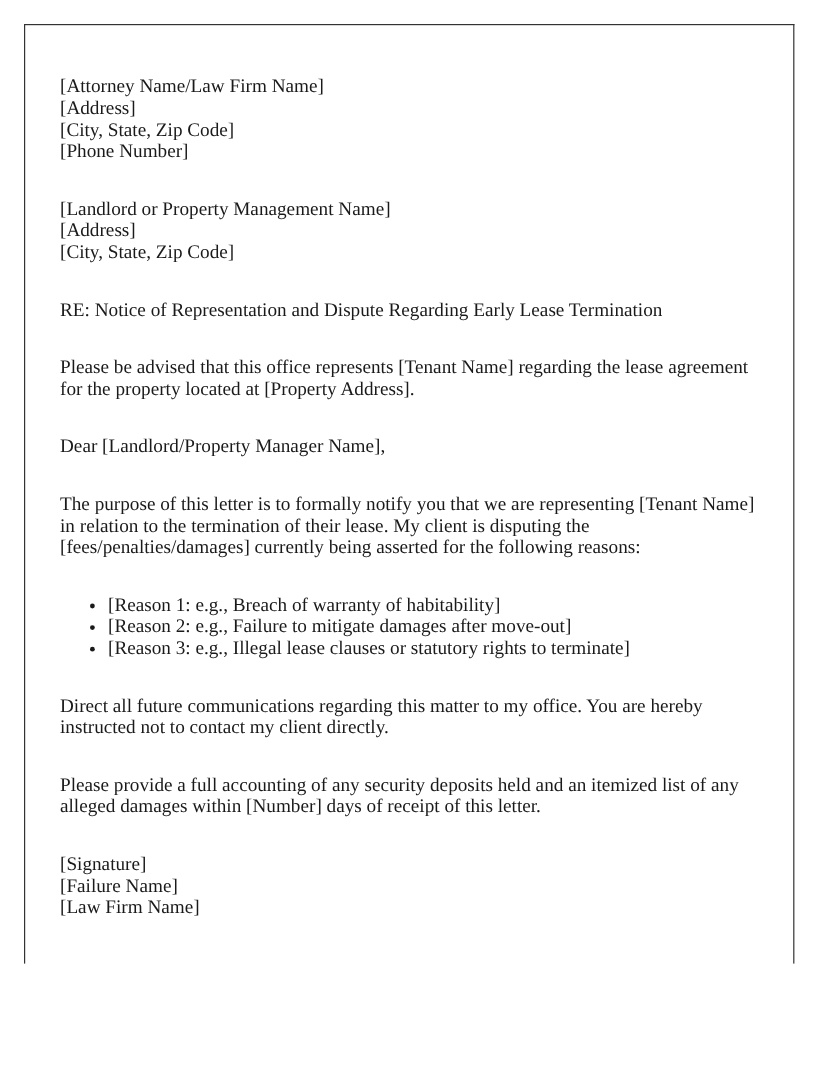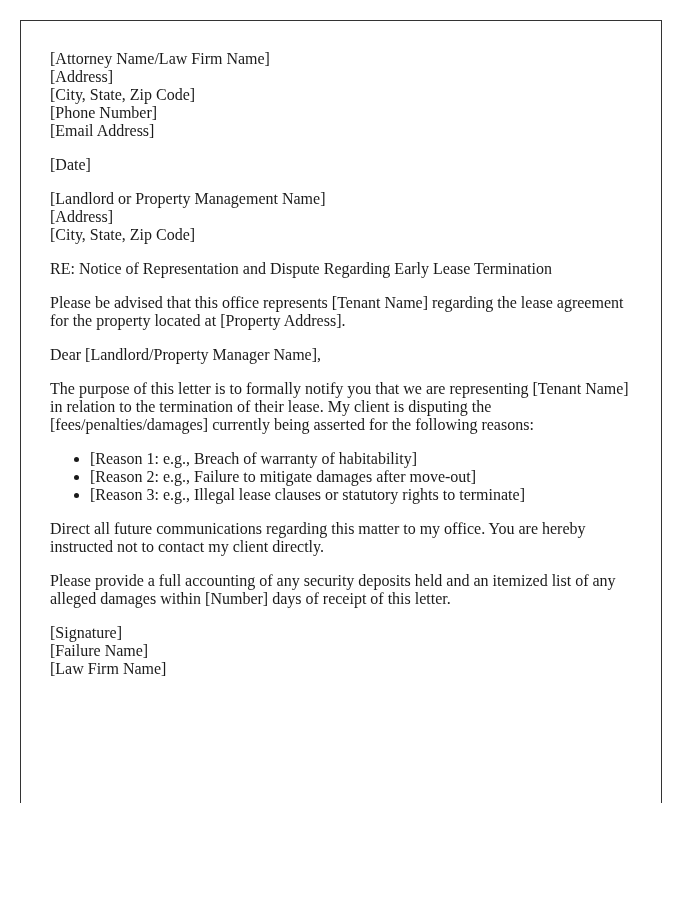--- a/index.html
+++ b/index.html
@@ -23,21 +23,21 @@
       top: 20px;
       width: 582px;
       height: 753px;
       padding: 13px 29px 16px 29px;
       border-top: 1px solid #333333;
       border-left: 1px solid #333333;
       border-right: 1px solid #333333;
       border-bottom: none;
     }
     .letter p {
-      margin: 16px 0;
+      margin: 30px 0;
     }
     .letter .heading {
       font-weight: normal;
     }
     .letter ul {
       margin: 8px 0;
       padding-left: 40px;
     }
     .letter ul li {
       margin: 0;
@@ -49,24 +49,22 @@
 </head>
 <body>
 
 <div class="letter">
 
   <p>
     <span class="line">[Attorney Name/Law Firm Name]</span>
     <span class="line">[Address]</span>
     <span class="line">[City, State, Zip Code]</span>
     <span class="line">[Phone Number]</span>
-    <span class="line">[Email Address]</span>
   </p>
 
-  <p>[Date]</p>
 
   <p>
     <span class="line">[Landlord or Property Management Name]</span>
     <span class="line">[Address]</span>
     <span class="line">[City, State, Zip Code]</span>
   </p>
 
   <p class="heading">RE: Notice of Representation and Dispute Regarding Early Lease Termination</p>
 
   <p>Please be advised that this office represents [Tenant Name] regarding the lease agreement for the property located at [Property Address].</p>

